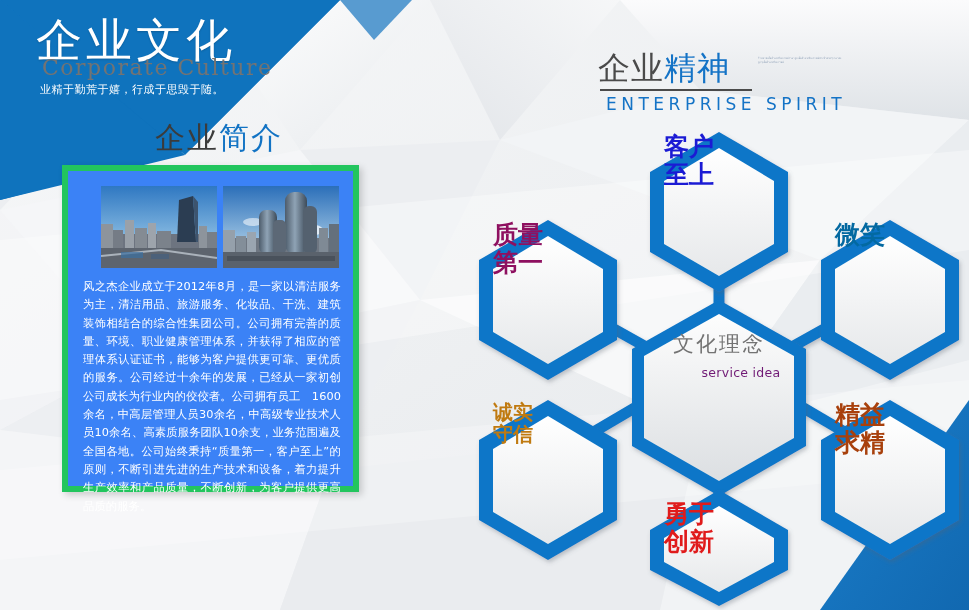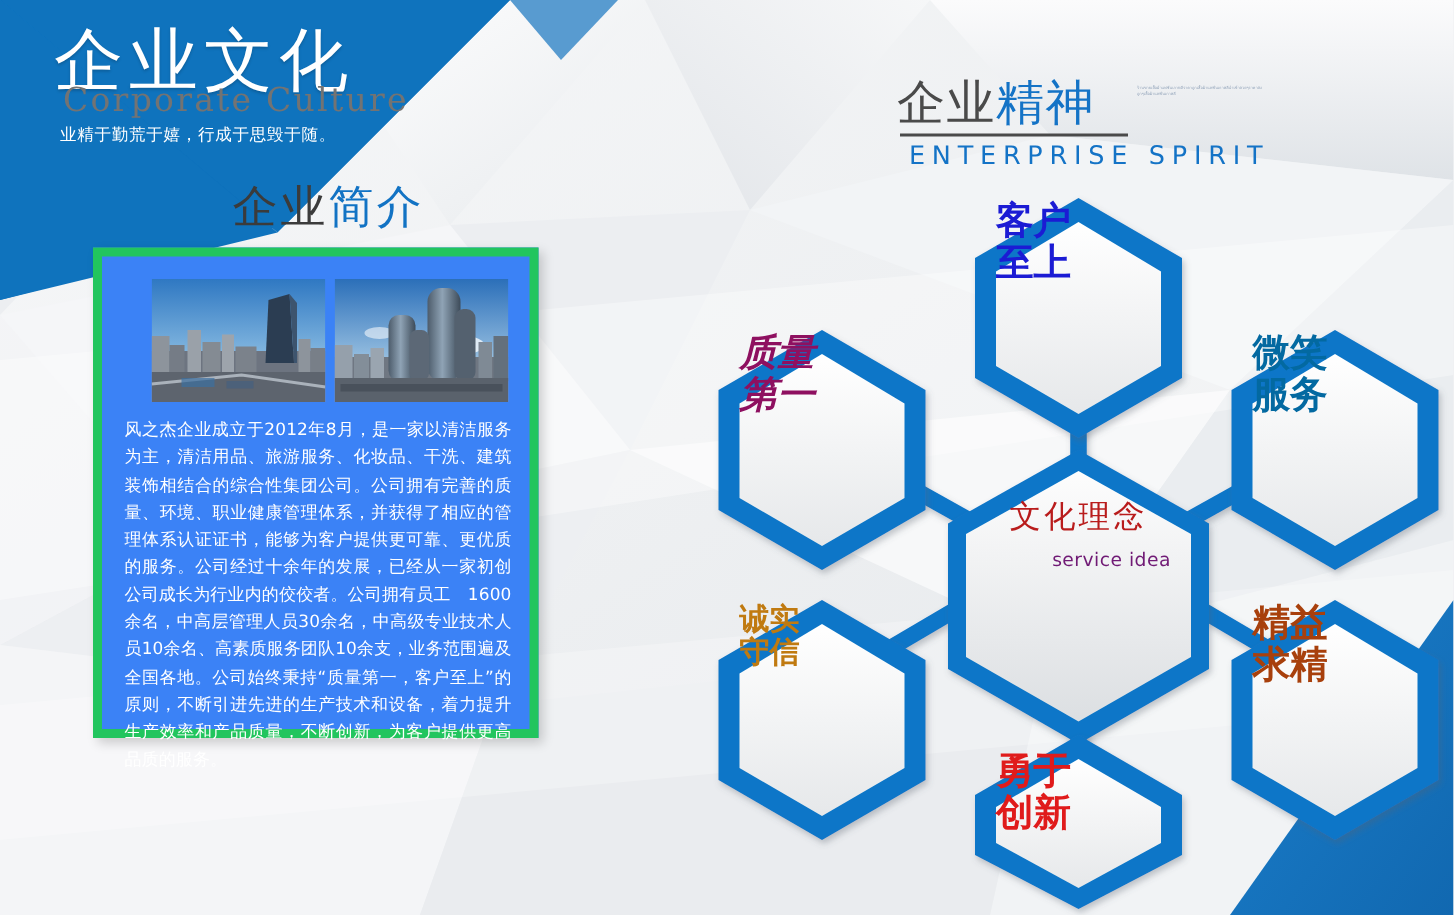--- a/index.html
+++ b/index.html
@@ -84,21 +84,21 @@
   
   .hex-svg { position:absolute; left:470px; top:100px; width:499px; height:510px; }
 
   .hex-label {
     position:absolute; text-align:left; line-height:1.12;
     font-weight:700; white-space:nowrap;
   }
   .hex-label span { display:block; }
 
   .center-label { position:absolute; text-align:center; white-space:nowrap; }
-  .center-cn { font-size:21px; color:#b91c1c; letter-spacing:2px;font-family:Liberation Mono, monospace; }
+  .center-cn { font-size:21px; color:#737373; letter-spacing:2px;font-family:Liberation Mono, monospace; }
   .center-en { font-size:12.5px; color:#701a75; margin-top:7px; letter-spacing:.3px;padding-left:44px; }
 </style>
 </head>
 <body>
 
 <div id="stage">
 
   <svg class="bg-svg" viewBox="0 0 969 610">
     <defs>
       <linearGradient id="gBase" x1="0" y1="0" x2="1" y2="1">
@@ -302,28 +302,27 @@
       <polygon points="249,390 318,430 318,470 249,506 180,470 180,430" fill="#0b76c8"></polygon>
       <polygon points="249,406 304,438 304,462 249,492 194,462 194,438" fill="url(#hexFill)"></polygon>
     </g>
   </svg>
 
   <div class="hex-label" style="left:664px; top:133px; width:110px; font-size:25px; color:#1b1bd4;">
     <span>客户</span>
     <span>至上</span>
   </div>
 
-  <div class="hex-label" style="left:493px; top:221px; width:110px; font-size:25px; color:#8e1060;font-style:italic;">
+  <div class="hex-label" style="left:493px; top:221px; width:110px; font-size:25px; color:#8e1060;">
     <span>质量</span>
     <span>第一</span>
   </div>
 
   <div class="hex-label" style="left:835px; top:221px; width:110px; font-size:25px; color:#0369a1;">
     <span>微笑</span>
-    <span>服务</span>
   </div>
 
   <div class="hex-label" style="left:493px; top:401px; width:110px; font-size:20px; color:#c07a10;">
     <span>诚实</span>
     <span>守信</span>
   </div>
 
   <div class="hex-label" style="left:835px; top:401px; width:110px; font-size:25px; color:#a8400c;">
     <span>精益</span>
     <span>求精</span>

